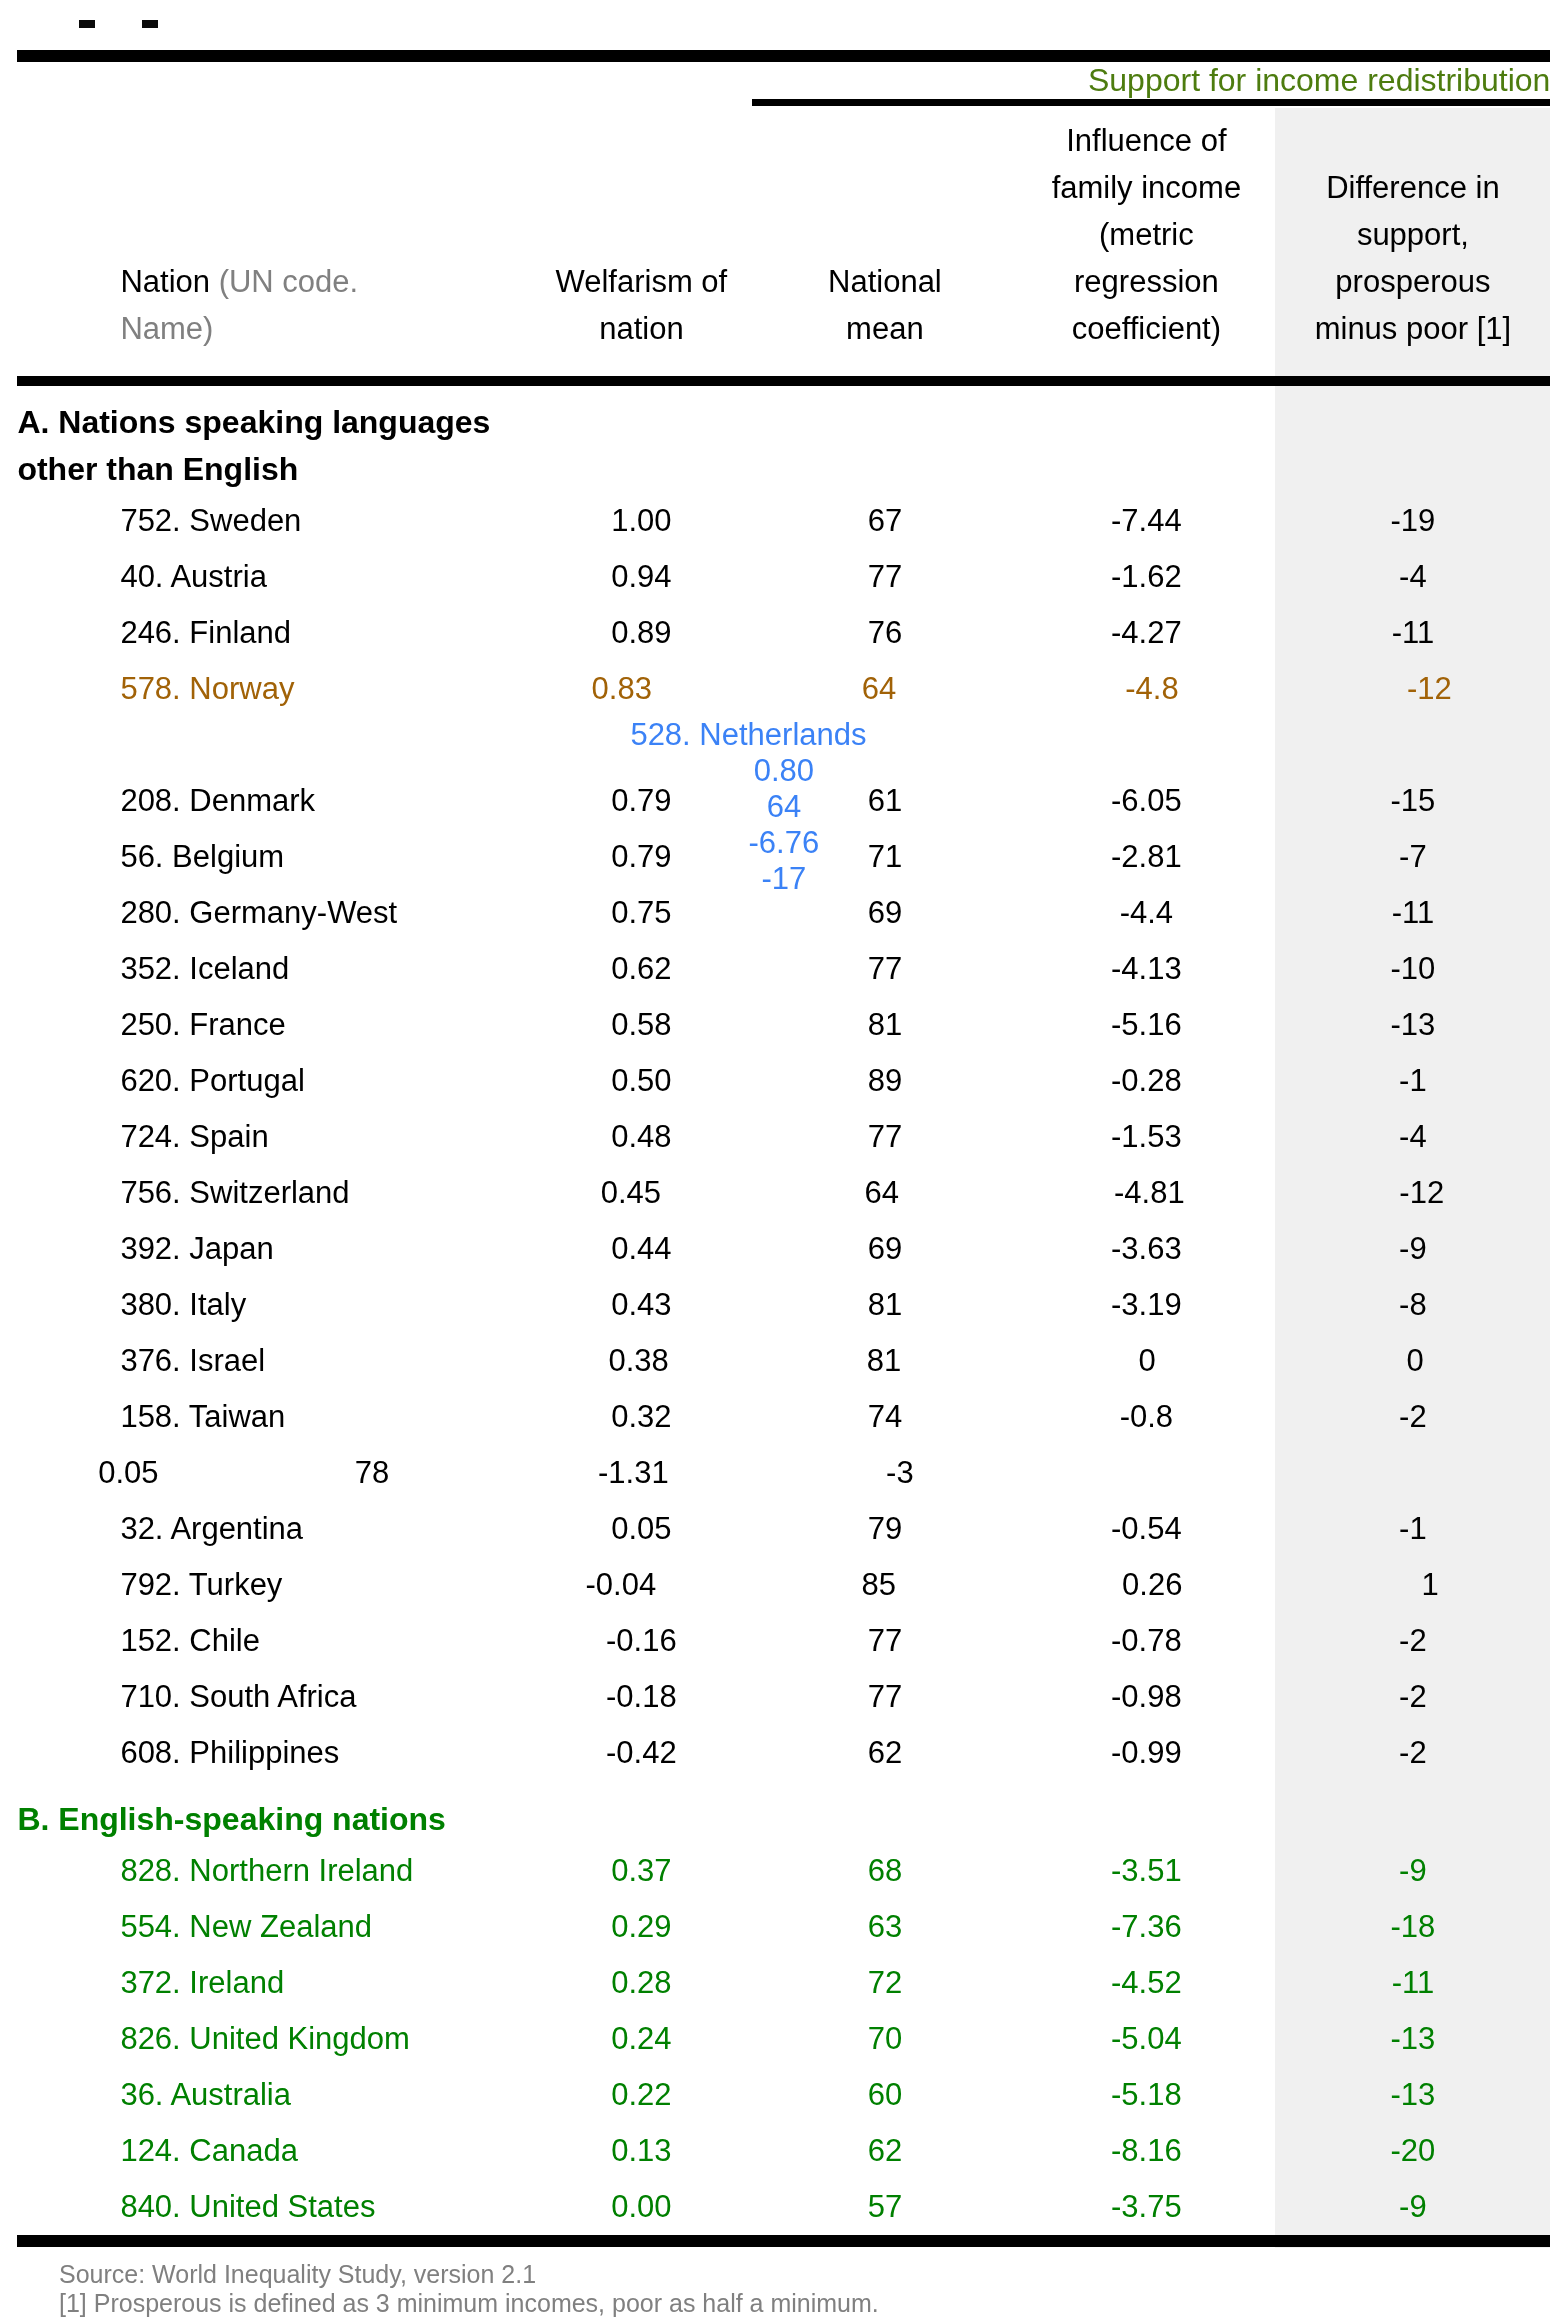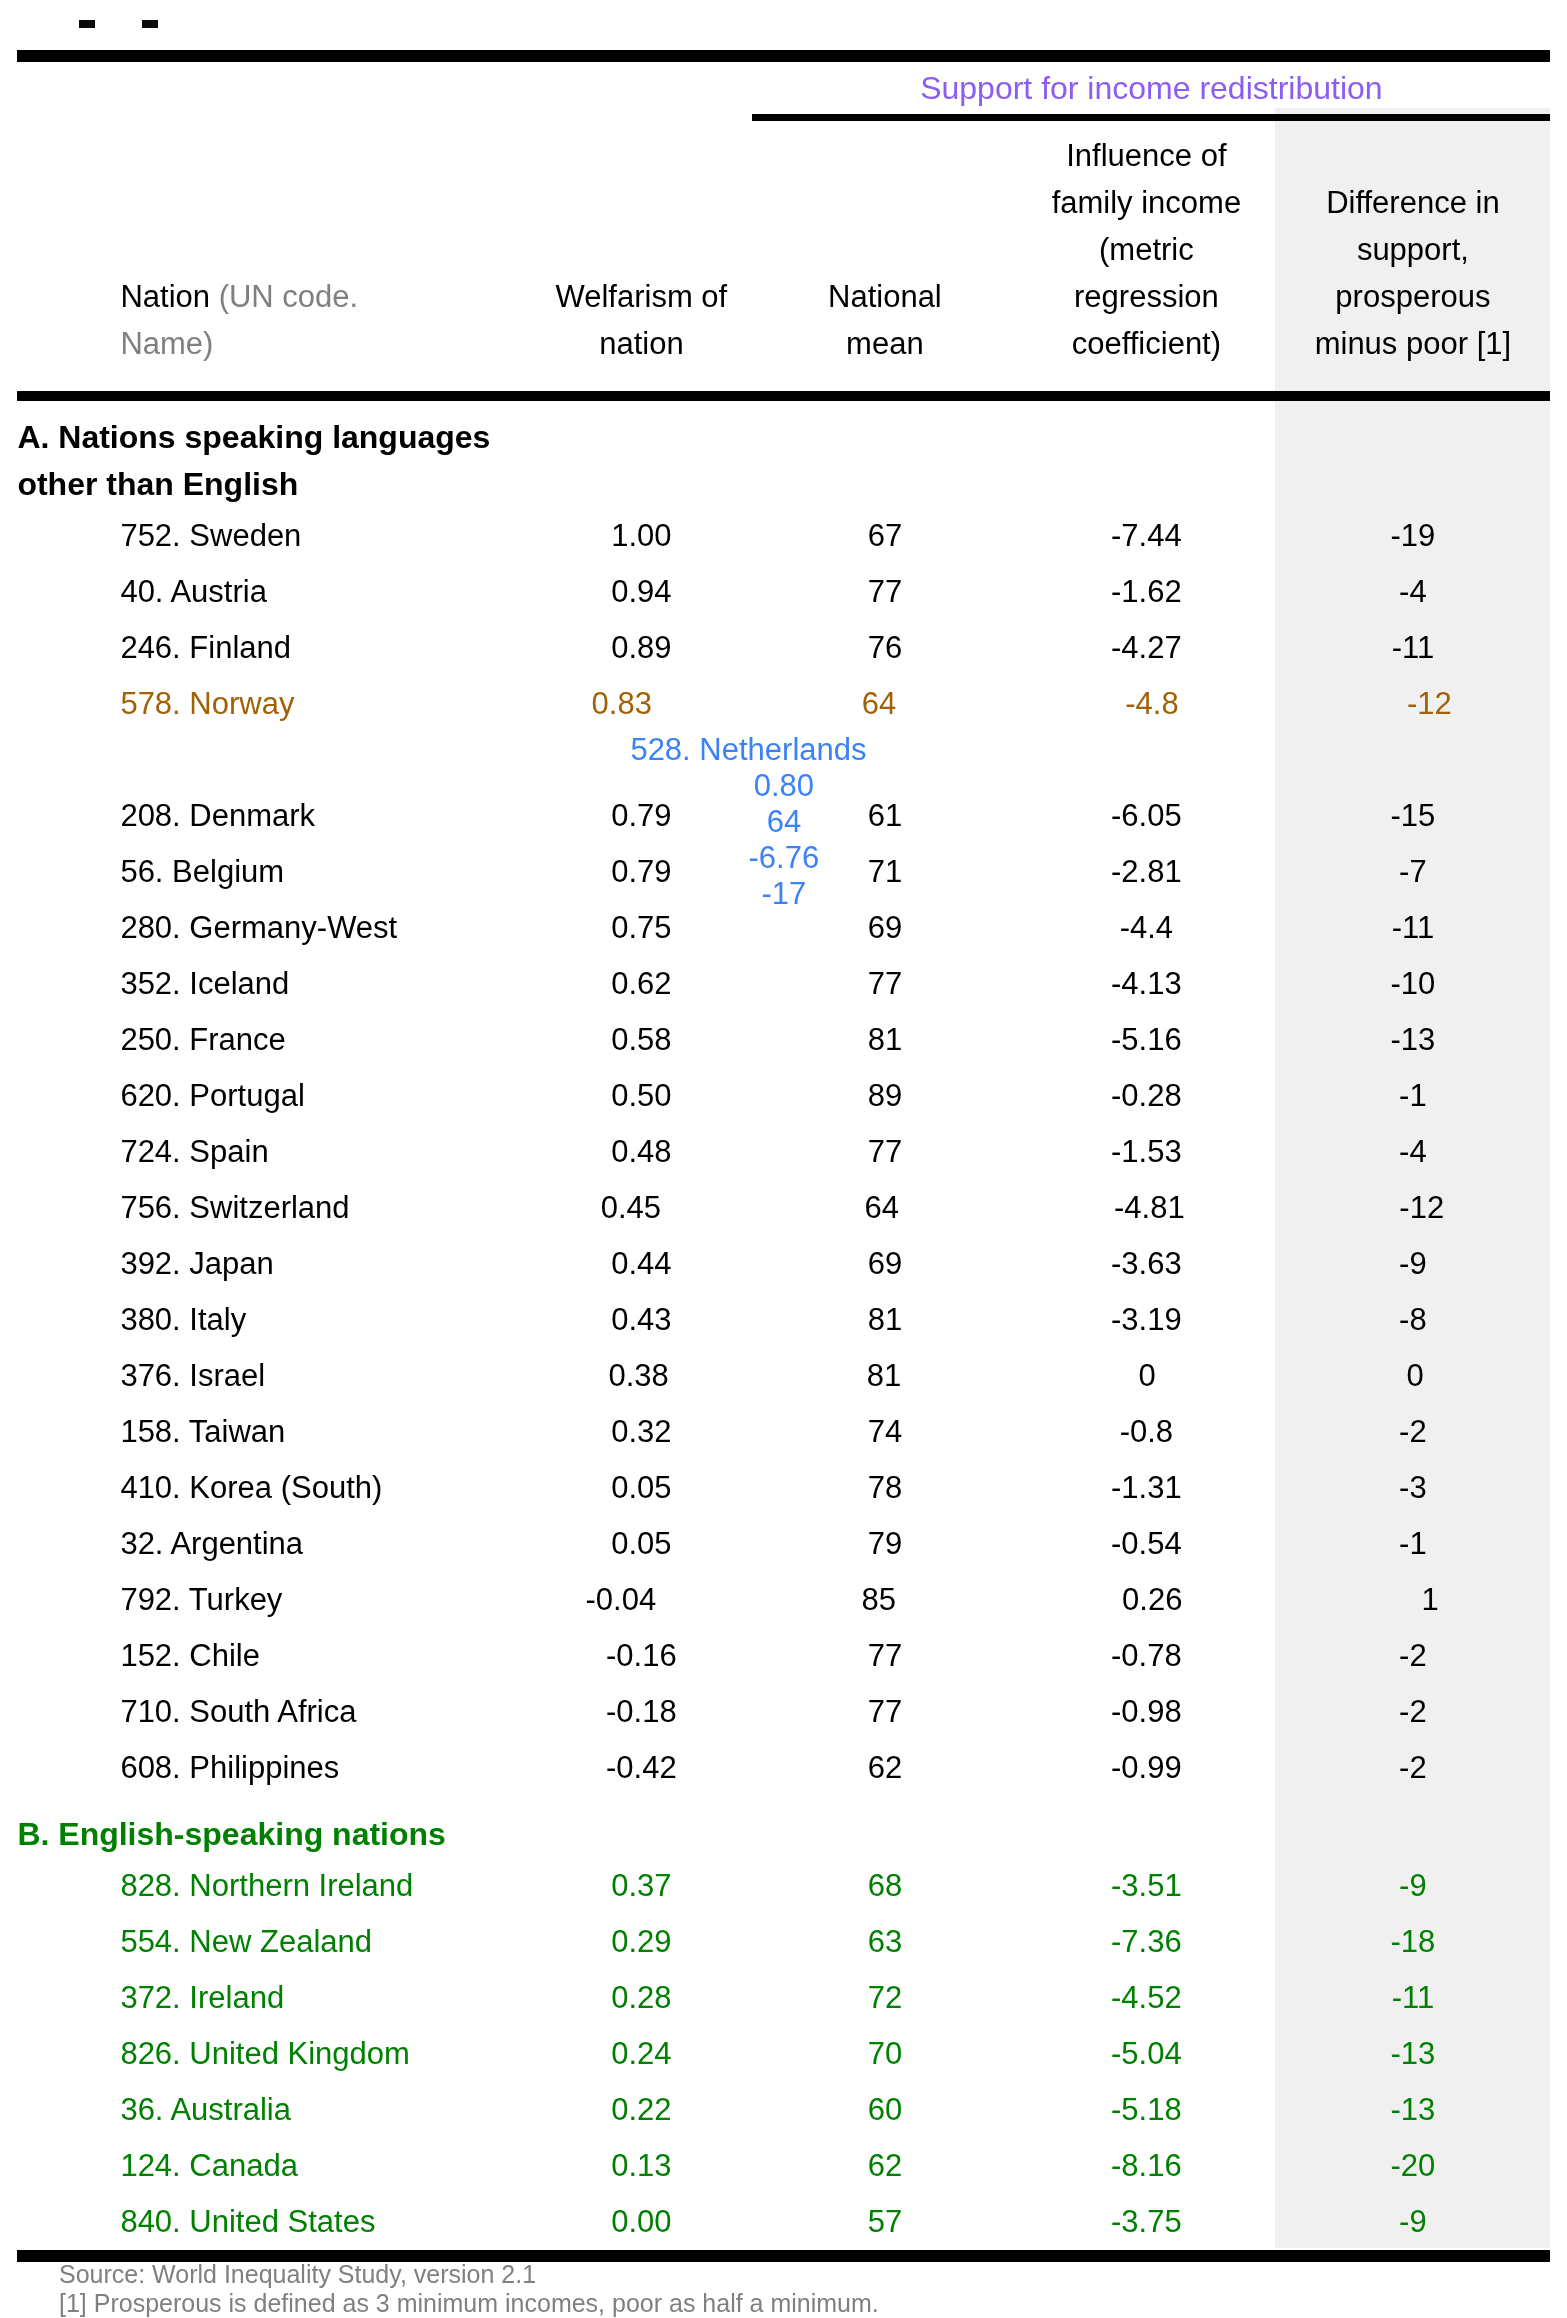--- a/index.html
+++ b/index.html
@@ -14,22 +14,22 @@
   .table { position:absolute; left:17.4px; top:50px; width:1533px; }
   .table > * { position:relative; z-index:1; }
   .table > .shade-col { position:absolute; z-index:0; left:1258px; top:58px; width:275px; height:2140px; background:#f0f0f0; }
 
   .rule { background:#000; }
   .rule-top { height:12px; }
   .rule-span { height:7.2px; margin-left:735px; width:798px; }
   .rule-head { height:9.6px; }
   .rule-bottom { height:12px; }
 
-  .span-head { margin-left:735px; width:798px; height:52px; display:flex; align-items:center; justify-content:center;
-               font-size:32px; color:#8b5cf6; }
+  .span-head { margin-left:735px; width:798px; height:37px; display:flex; align-items:center; justify-content:flex-end;
+               font-size:32px; color:#4d7c0f; }
 
   .head-row { display:flex; height:270px; font-size:31px; color:#000; }
   .head-row .c { display:flex; flex-direction:column; justify-content:flex-end; padding-bottom:24px; text-align:center; line-height:47px; }
   .head-row .c1 { align-items:flex-start; text-align:left; }
 
   .c1 { width:513px; padding-left:103px; text-align:left; }
   .c2 { width:222px; text-align:center; }
   .c3 { width:265px; text-align:center; }
   .c4 { width:258px; text-align:center; }
   .c5 { width:275px; text-align:center; }
@@ -210,21 +210,20 @@
           <div class="c c5">0</div>
         </div>
         <div class="row" style="color: rgb(0, 0, 0);">
           <div class="c c1">158. Taiwan</div>
           <div class="c c2">0.32</div>
           <div class="c c3">74</div>
           <div class="c c4">-0.8</div>
           <div class="c c5">-2</div>
         </div>
         <div class="row" style="color: rgb(0, 0, 0);">
-          <div class="c c1">410. Korea (South)</div>
           <div class="c c2">0.05</div>
           <div class="c c3">78</div>
           <div class="c c4">-1.31</div>
           <div class="c c5">-3</div>
         </div>
         <div class="row" style="color: rgb(0, 0, 0);">
           <div class="c c1">32. Argentina</div>
           <div class="c c2">0.05</div>
           <div class="c c3">79</div>
           <div class="c c4">-0.54</div>

